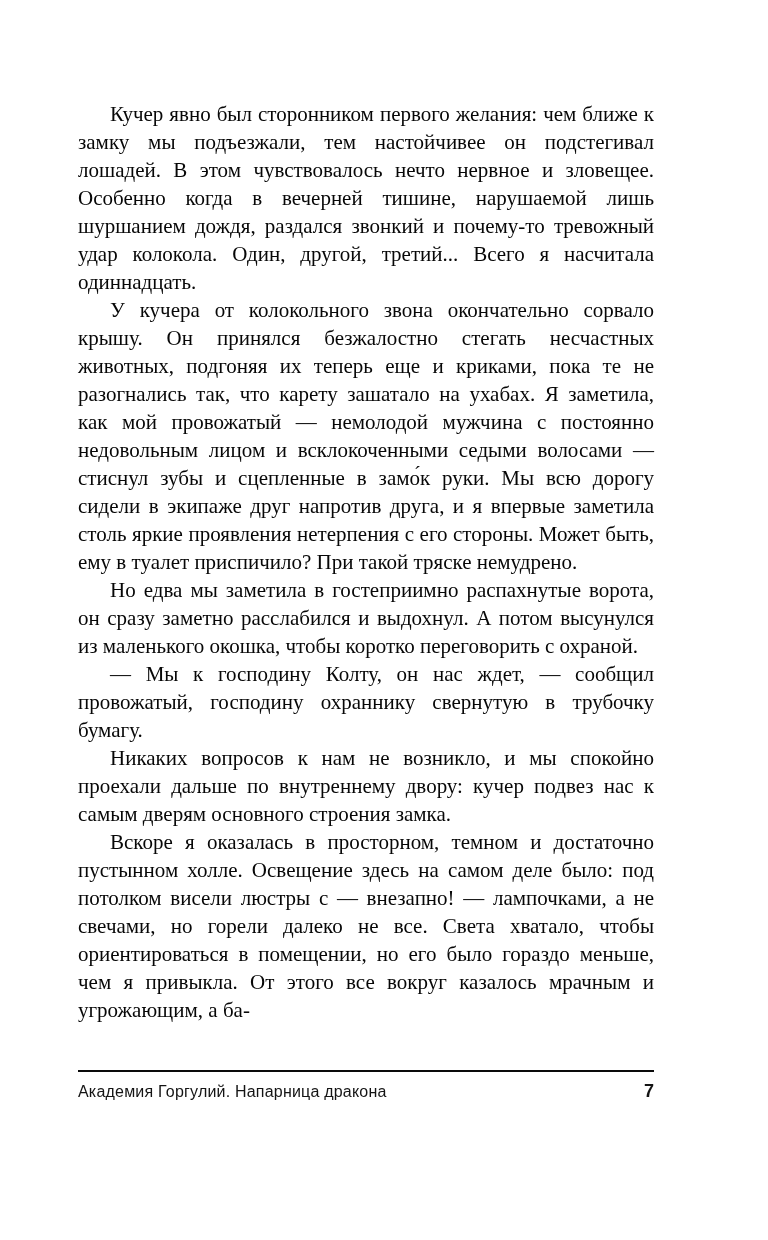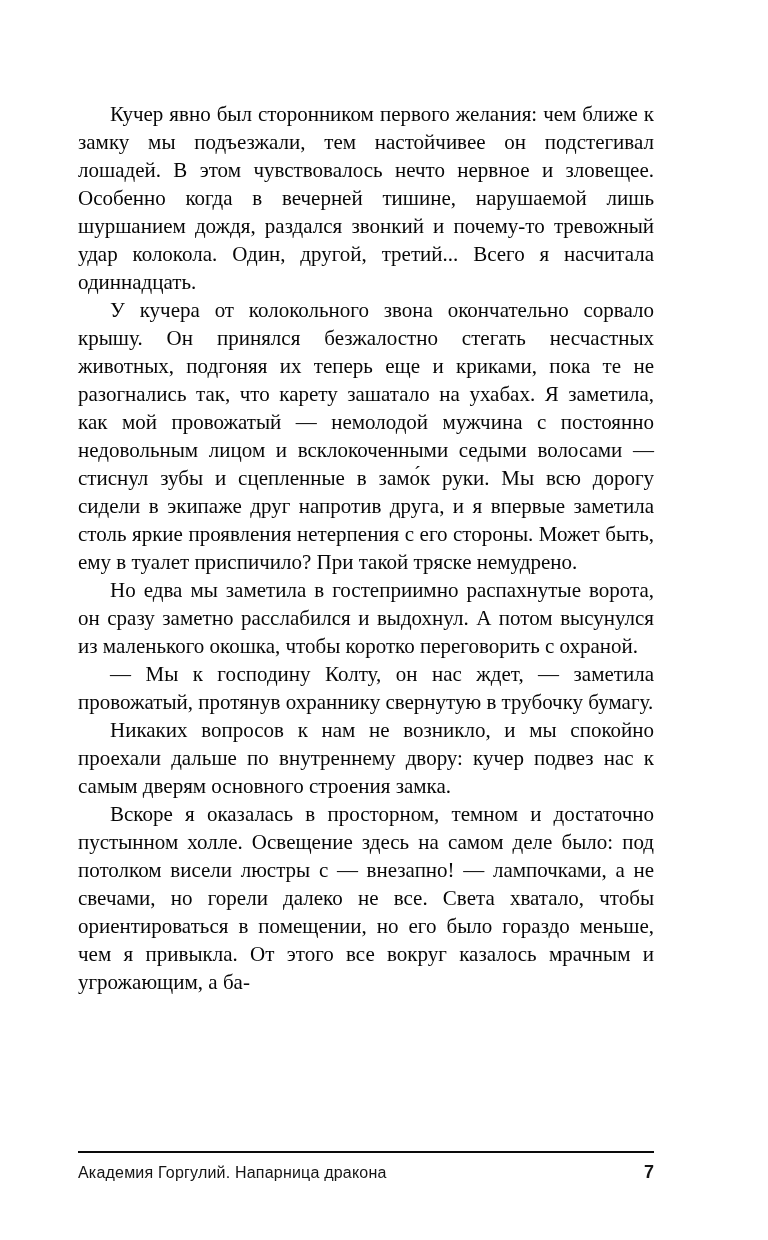--- a/index.html
+++ b/index.html
@@ -28,21 +28,21 @@
   .text-block p {
     margin: 0;
     text-align: justify;
     text-indent: 32px;
     hyphens: auto;
     -webkit-hyphens: auto;
   }
   .footer {
     position: absolute;
     left: 78px;
-    top: 1151px;
+    top: 1070px;
     width: 576px;
     border-top: 2px solid #0a0a0a;
     padding-top: 9px;
     display: flex;
     justify-content: space-between;
     align-items: baseline;
     font-family: "Liberation Sans", "DejaVu Sans", sans-serif;
     color: #141414;
   }
   .footer .running-title {
@@ -56,21 +56,21 @@
 </style>
 </head>
 <body>
 
 <div class="page">
 
   <div class="text-block">
     <p>Кучер явно был сторонником первого желания: чем ближе к замку мы подъезжали, тем настойчивее он подстегивал лошадей. В этом чувствовалось нечто нервное и зловещее. Особенно когда в вечерней тишине, нарушаемой лишь шуршанием дождя, раздался звонкий и почему-то тревожный удар колокола. Один, другой, третий... Всего я насчитала одиннадцать.</p>
     <p>У кучера от колокольного звона окончательно сорвало крышу. Он принялся безжалостно стегать несчастных животных, подгоняя их теперь еще и криками, пока те не разогнались так, что карету зашатало на ухабах. Я заметила, как мой провожатый — немолодой мужчина с постоянно недовольным лицом и всклокоченными седыми волосами — стиснул зубы и сцепленные в замо́к руки. Мы всю дорогу сидели в экипаже друг напротив друга, и я впервые заметила столь яркие проявления нетерпения с его стороны. Может быть, ему в туалет приспичило? При такой тряске немудрено.</p>
     <p>Но едва мы заметила в гостеприимно распахнутые ворота, он сразу заметно расслабился и выдохнул. А потом высунулся из маленького окошка, чтобы коротко переговорить с охраной.</p>
-    <p>— Мы к господину Колту, он нас ждет, — заметила провожатый, протянув охраннику свернутую в трубочку бумагу.</p>
+    <p>— Мы к господину Колту, он нас ждет, — сообщил провожатый, господину охраннику свернутую в трубочку бумагу.</p>
     <p>Никаких вопросов к нам не возникло, и мы спокойно проехали дальше по внутреннему двору: кучер подвез нас к самым дверям основного строения замка.</p>
     <p>Вскоре я оказалась в просторном, темном и достаточно пустынном холле. Освещение здесь на самом деле было: под потолком висели люстры с — внезапно! — лампочками, а не свечами, но горели далеко не все. Света хватало, чтобы ориентироваться в помещении, но его было гораздо меньше, чем я привыкла. От этого все вокруг казалось мрачным и угрожающим, а ба-</p>
   </div>
 
   <div class="footer">
     <span class="running-title">Академия Горгулий. Напарница дракона</span>
     <span class="page-number">7</span>
   </div>
 
 </div>

